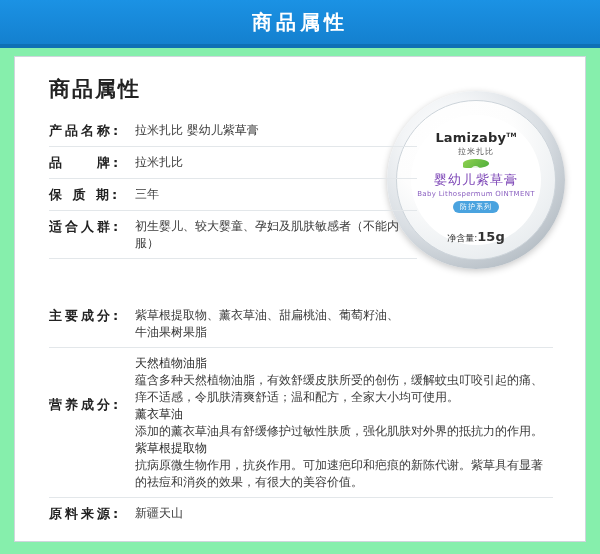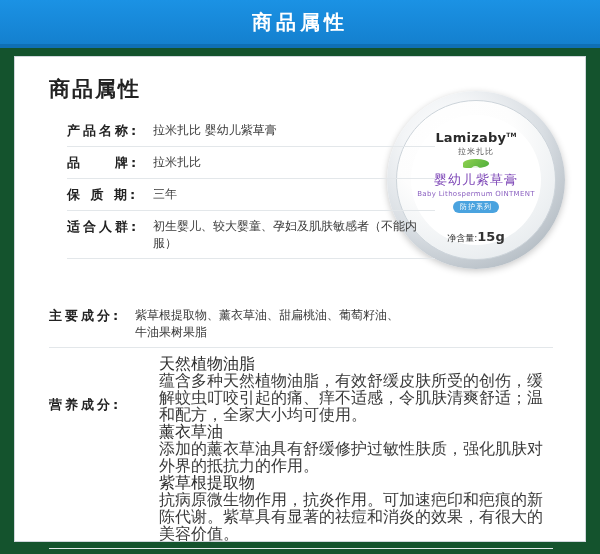--- a/index.html
+++ b/index.html
@@ -10,21 +10,21 @@
     width: 600px;
     height: 554px;
     background: #ffffff;
     font-family: "DejaVu Sans", "Liberation Sans", sans-serif;
     overflow: hidden;
   }
   .page {
     position: relative;
     width: 600px;
     height: 554px;
-    background: #14532d;
+    background: #86efac;
     box-sizing: border-box;
   }
   
   .banner {
     position: absolute;
     left: 0;
     top: 0;
     width: 600px;
     height: 44px;
     background: #1a8fe0;
@@ -175,21 +175,21 @@
     margin-top: 16px;
     font-size: 9px;
     color: #333333;
   }
   .tin-net b {
     font-size: 13px;
   }
   
   .spec {
     position: absolute;
-    left: 52px;
+    left: 34px;
     top: 58px;
     width: 368px;
   }
   .row {
     display: flex;
     align-items: flex-start;
     border-bottom: 1px solid #e3e7ea;
     padding: 7px 0 6px 0;
     min-height: 18px;
   }
@@ -212,23 +212,22 @@
   }
   
   .spec-lower {
     position: absolute;
     left: 34px;
     top: 243px;
     width: 504px;
   }
   .nutrition-block {
     line-height: 17px;
-    font-size: 16px;
+    font-size: 12px;
     color: #3b3b3b;
-    margin-left: 24px;
   }
   .nutrition-block .head {
     color: #2e2e2e;
   }
   .row-label-mid {
     display: flex;
     align-items: center;
     min-height: 100px;
   }
 </style>

